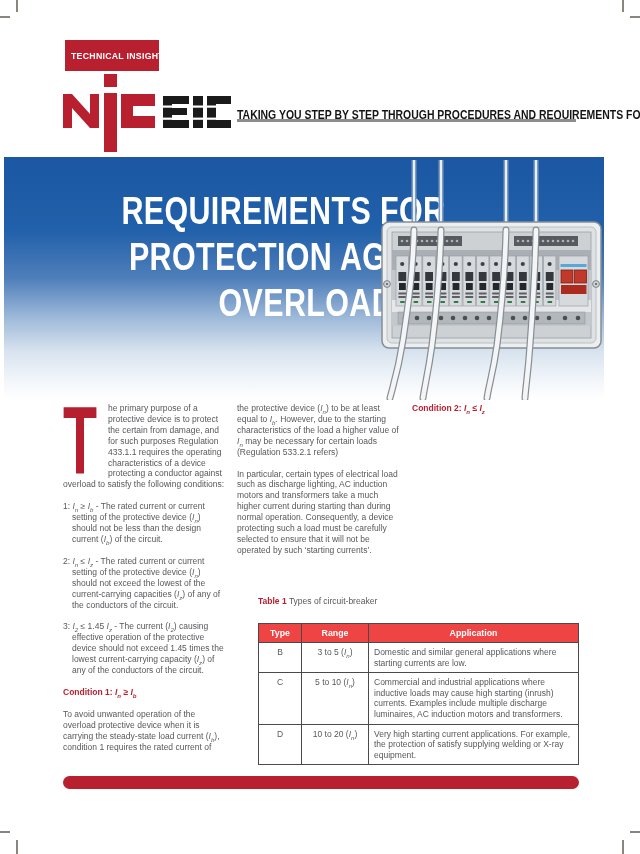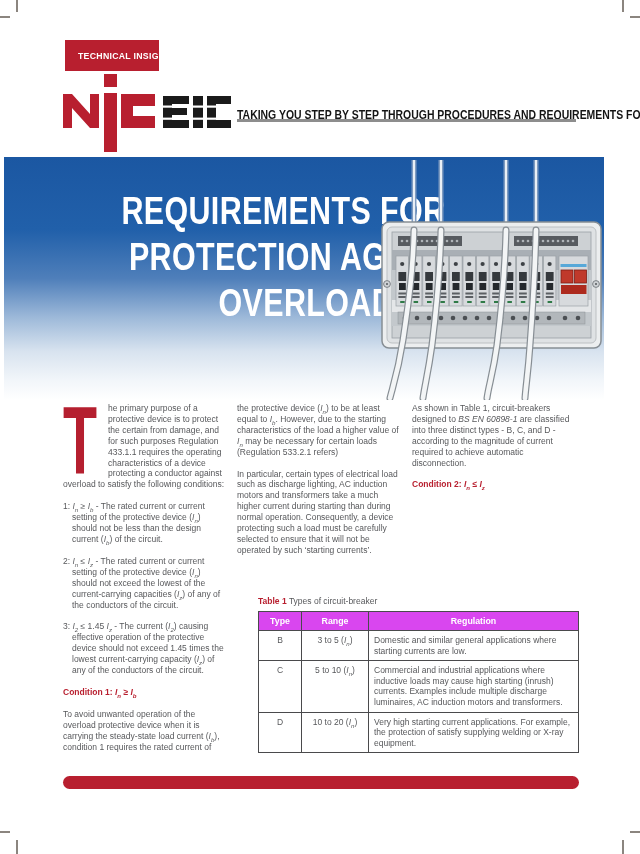--- a/index.html
+++ b/index.html
@@ -3,21 +3,21 @@
 <meta charset="utf-8">
 <style>
   html,body{margin:0;padding:0;background:#fff;}
   .page{position:relative;width:640px;height:854px;background:#ffffff;overflow:hidden;
         font-family:"Liberation Sans",sans-serif;color:#57585b;}
   
   .crop{position:absolute;background:#8b857f;}
   
   .badge{position:absolute;left:65px;top:40px;width:94px;height:31px;background:#b81f2f;
          color:#fff;font-weight:bold;font-size:9.5px;letter-spacing:.3px;
-         display:flex;align-items:center;padding-left:13px;box-sizing:border-box;}
+         display:flex;align-items:center;padding-left:6px;box-sizing:border-box;}
   .badge span{display:inline-block;transform:scaleX(.92);transform-origin:left;white-space:nowrap;}
   .logo{position:absolute;left:63px;top:64px;width:168px;height:88px;}
   .tagline{position:absolute;left:237px;top:108px;width:345px;font-size:12px;font-weight:bold;
            color:#141414;white-space:nowrap;}
   .tagline span{display:inline-block;transform:scaleX(.87);transform-origin:left;}
   .tagline-rule{position:absolute;left:237px;top:119px;width:339px;height:3px;background:#8d8d8d;}
   
   .hero{position:absolute;left:4px;top:157px;width:600px;height:243px;
         background:linear-gradient(180deg,#1b57a2 0%,#2160aa 30%,#4f7fba 50%,#9db9d9 66%,
                    #d8e3ef 80%,#f2f6fa 92%,#ffffff 100%);}
@@ -35,24 +35,24 @@
   .dropcap{float:left;width:40px;height:72px;margin:3px 5px 0 0;color:#b51f2f;
            font-size:96px;line-height:70px;font-weight:bold;transform:scaleX(.58);
            transform-origin:left top;overflow:visible;}
   .item{padding-left:9px;text-indent:-9px;}
   .cond-head{color:#b81f2f;font-weight:bold;margin:0;}
   .cond-head + p{margin-top:0;}
   sub{font-size:.72em;font-style:italic;line-height:0;}
   i{font-style:italic;}
   
   .tablewrap{position:absolute;left:258px;top:596px;width:321px;font-size:8.5px;}
-  .caption{margin-bottom:5px;color:#57585b;}
+  .caption{margin-bottom:17px;color:#57585b;}
   .caption .red{color:#b81f2f;font-weight:bold;}
   table{border-collapse:collapse;width:100%;color:#57585b;}
-  th{background:#d946ef;color:#fff;font-size:8.8px;font-weight:bold;padding:4px 3px;
+  th{background:#ef4444;color:#fff;font-size:8.8px;font-weight:bold;padding:4px 3px;
      border:1px solid #4a4a4c;}
   th + th{border-left:1px solid #dfdfdf;}
   td{border:1px solid #4a4a4c;padding:4px 5px;vertical-align:top;line-height:10.6px;}
   td.c-type{width:32px;text-align:center;}
   td.c-range{width:56px;text-align:center;white-space:nowrap;}
   
   .footer-bar{position:absolute;left:63px;top:776px;width:516px;height:13px;border-radius:7px;
               background:#b81f2f;}
 </style>
 </head>
@@ -233,34 +233,33 @@
     <p class="cond-head">Condition 1: <i>I</i><sub>n</sub> ≥ <i>I</i><sub>b</sub></p>
     <p>To avoid unwanted operation of the overload protective device when it is carrying the steady-state load current (<i>I</i><sub>b</sub>), condition 1 requires the rated current of</p>
   </div>
 
   <div class="col col2">
     <p>the protective device (<i>I</i><sub>n</sub>) to be at least equal to <i>I</i><sub>b</sub>.  However, due to the starting characteristics of the load a higher value of <i>I</i><sub>n</sub> may be necessary for certain loads (Regulation 533.2.1 refers)</p>
     <p>In particular, certain types of electrical load such as discharge lighting, AC induction motors and transformers take a much higher current during starting than during normal operation. Consequently, a device protecting such a load must be carefully selected to ensure that it will not be operated by such ‘starting currents’.</p>
   </div>
 
   <div class="col col3">
-    <p>As shown in Table 1, circuit-breakers designed to <i>BS EN 60898-1</i> are classified into three distinct types - B, C, and D - according to the magnitude of current required to achieve automatic disconnection.</p>
     <p class="cond-head">Condition 2: <i>I</i><sub>n</sub> ≤ <i>I</i><sub>z</sub></p>
   </div>
 
   <div class="tablewrap">
     <div class="caption">
       <span class="red">Table 1</span><span> Types of circuit-breaker</span>
     </div>
     <table>
       <thead>
         <tr>
           <th>Type</th>
           <th>Range</th>
-          <th>Regulation</th>
+          <th>Application</th>
         </tr>
       </thead>
       <tbody>
         <tr>
           <td class="c-type">B</td>
           <td class="c-range">3 to 5 (<i>I</i><sub>n</sub>)</td>
           <td>Domestic and similar general applications where starting currents are low.</td>
         </tr>
         <tr>
           <td class="c-type">C</td>

